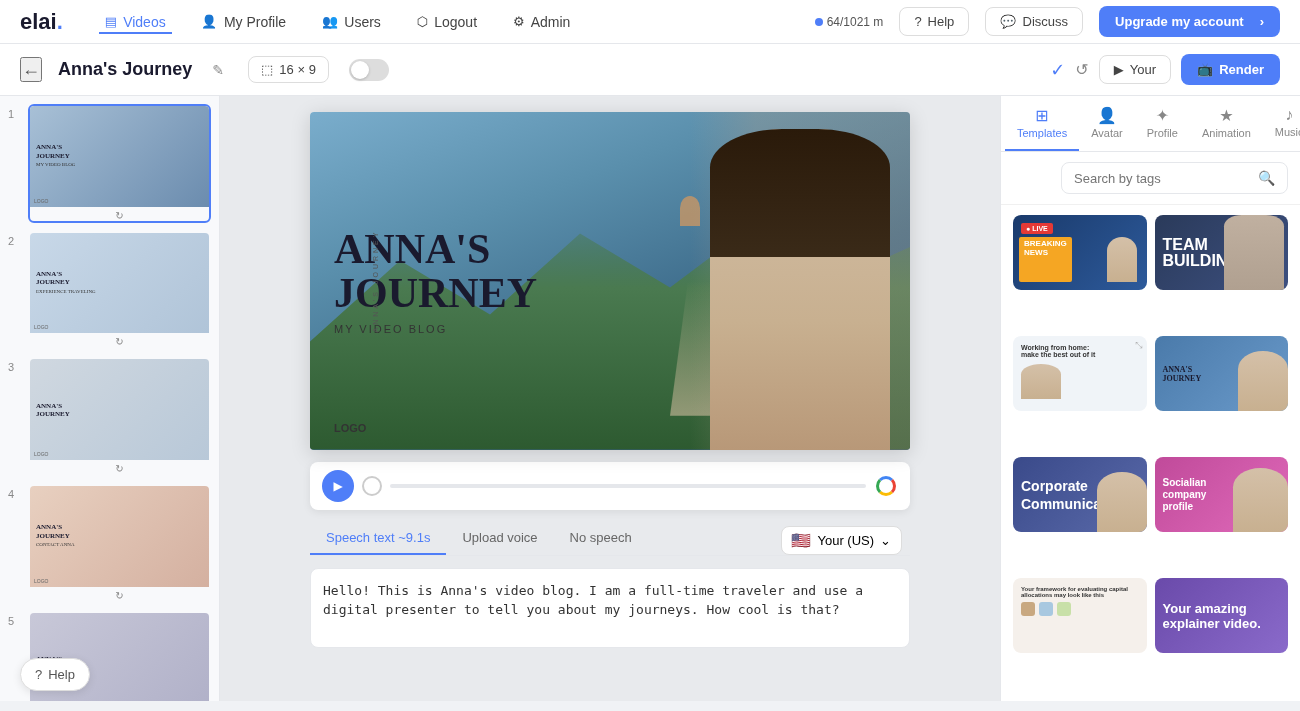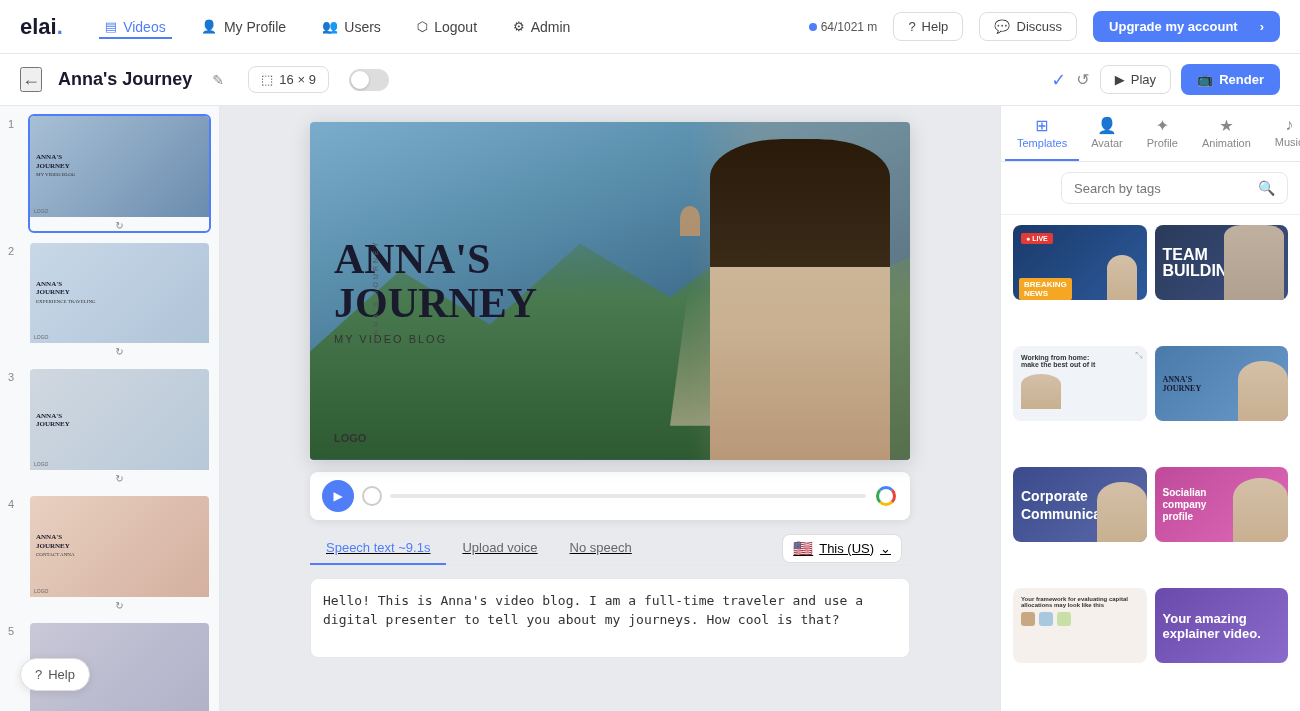--- a/index.html
+++ b/index.html
@@ -1,21 +1,21 @@
 <!DOCTYPE html>
 <html><head>
   <meta charset="utf-8">
   <style>
     * { box-sizing: border-box; margin: 0; padding: 0; }
     body { font-family: -apple-system, BlinkMacSystemFont, 'Segoe UI', sans-serif; background: #f0f2f5; width: 1300px; height: 711px; overflow: hidden; }
 
     
     .topnav {
       display: flex; align-items: center; background: #fff;
-      height: 54px; padding: 0 20px; border-bottom: 1px solid #e5e7eb;
+      height: 44px; padding: 0 20px; border-bottom: 1px solid #e5e7eb;
       gap: 24px; position: relative; z-index: 10;
     }
     .logo { font-size: 22px; font-weight: 700; color: #1a1a2e; margin-right: 12px; }
     .logo span { color: #4f7ef8; }
     .nav-item {
       display: flex; align-items: center; gap: 6px;
       color: #444; font-size: 14px; cursor: pointer; padding: 4px 6px;
       text-decoration: none;
     }
     .nav-item.active { color: #4f7ef8; border-bottom: 2px solid #4f7ef8; padding-bottom: 2px; }
@@ -24,21 +24,21 @@
     .usage-badge { font-size: 12px; color: #555; display: flex; align-items: center; gap: 4px; }
     .usage-dot { width: 8px; height: 8px; border-radius: 50%; background: #4f7ef8; }
     .btn-help, .btn-discuss {
       display: flex; align-items: center; gap: 6px;
       border: 1px solid #ddd; border-radius: 8px; padding: 6px 14px;
       font-size: 13px; cursor: pointer; background: #fff; color: #444;
     }
     .btn-upgrade {
       background: #4f7ef8; color: #fff; border: none; border-radius: 8px;
       padding: 8px 16px; font-size: 13px; font-weight: 600; cursor: pointer;
-      display: flex; align-items: center; gap: 22px;
+      display: flex; align-items: center; gap: 16px;
     }
 
     
     .secondbar {
       display: flex; align-items: center; background: #fff;
       height: 52px; padding: 0 20px; border-bottom: 1px solid #e5e7eb;
       gap: 16px;
     }
     .back-arrow { font-size: 18px; cursor: pointer; color: #555; }
     .project-title { font-size: 18px; font-weight: 600; color: #1a1a2e; }
@@ -346,21 +346,21 @@
   <div class="toggle-wrap">
     <div class="toggle">
       <div class="toggle-knob"></div>
     </div>
   </div>
   <div class="secondbar-right">
     <span class="check-icon">✓</span>
     <span class="undo-icon">↺</span>
     <button class="btn-play">
       <span>▶</span>
-      <span>Play</span>
+      <span>Your</span>
     </button>
     <button class="btn-render">
       <span>📺</span>
       <span>Render</span>
     </button>
   </div>
 </div>
 
 <div class="main-layout">
 
@@ -457,28 +457,28 @@
 
     <div class="playback-bar">
       <button class="play-btn">▶</button>
       <div class="play-circle"></div>
       <div class="progress-bar"></div>
       <div class="google-icon">
         <div class="g-circle"></div>
       </div>
     </div>
 
-    <div style="width:100%; max-width:600px; display:flex; align-items:center; border-bottom:1px solid #e5e7eb; background:transparent;text-decoration:underline;">
+    <div style="width:100%; max-width:600px; display:flex; align-items:flex-end; border-bottom:1px solid #e5e7eb; background:transparent;">
       <div class="speech-tab active">Speech text ~9.1s</div>
       <div class="speech-tab">Upload voice</div>
       <div class="speech-tab">No speech</div>
       <div style="margin-left:auto; padding-right:8px;">
         <div class="voice-select">
           <span class="flag">🇺🇸</span>
-          <span>This (US)</span>
+          <span>Your (US)</span>
           <span>⌄</span>
         </div>
       </div>
     </div>
 
     <div class="speech-text-wrap">
       <textarea class="speech-textarea" style="">Hello! This is Anna's video blog. I am a full-time traveler and use a digital presenter to tell you about my journeys. How cool is that?</textarea>
     </div>
 
   </div>
@@ -511,21 +511,21 @@
       <div class="search-box">
         <input class="search-input" type="text" placeholder="Search by tags" style="">
         <span class="search-icon">🔍</span>
       </div>
     </div>
 
     <div class="template-grid">
 
       <div class="template-card t-breaking">
         <div class="breaking-live">● LIVE</div>
-        <div style="position:absolute; bottom:0; left:6px; right:6px; display:flex; align-items:flex-end; justify-content:space-between;">
+        <div style="position:absolute; bottom:8px; left:6px; right:6px; display:flex; justify-content:space-between;">
           <div style="background:#f5a623; padding:2px 5px; border-radius:2px; font-size:8px; font-weight:700; color:#fff;">BREAKING<br>NEWS</div>
           <div style="width:30px; height:45px; background:linear-gradient(180deg,#d4c0a8,#c8b090); border-radius:50% 50% 0 0 / 30% 30% 0 0; margin-right:4px;"></div>
         </div>
       </div>
 
       <div class="template-card t-team">
         <div class="team-text">TEAM<br>BUILDING</div>
         <div style="position:absolute; right:4px; top:0; bottom:0; width:60px; background:linear-gradient(180deg,#c0b0a0,#b0a090); border-radius:30% 30% 0 0 / 15% 15% 0 0;"></div>
       </div>
 

